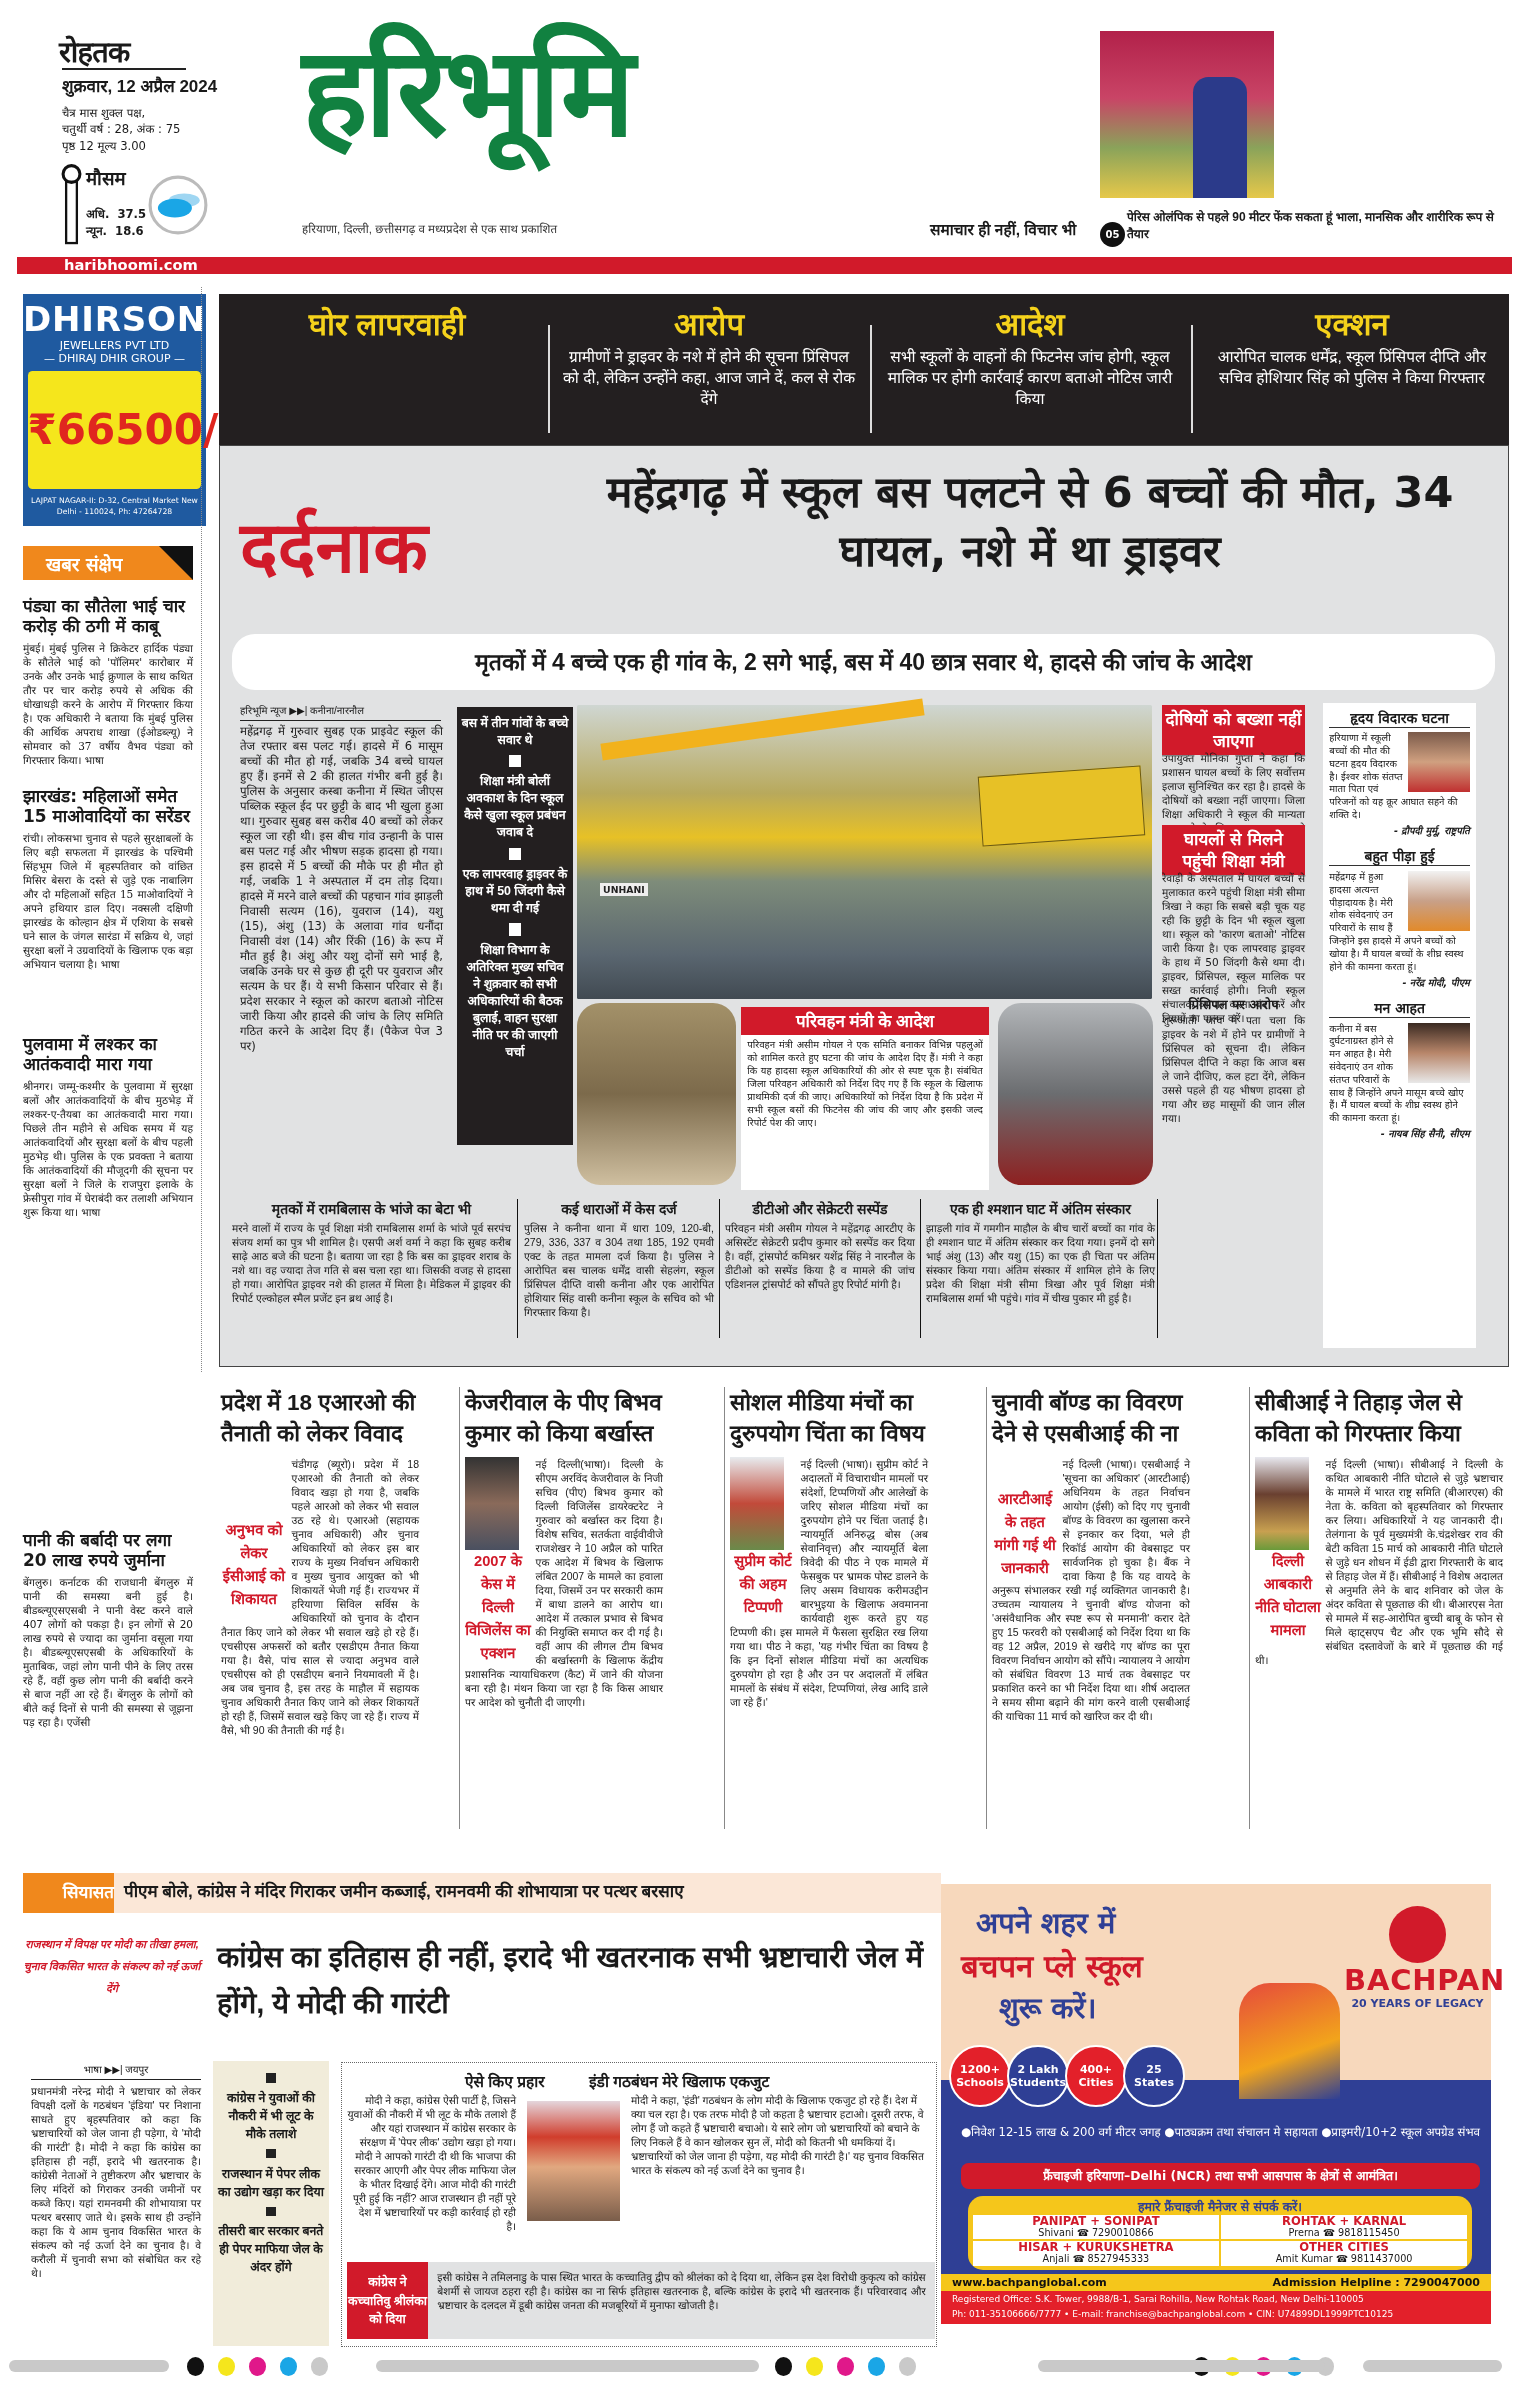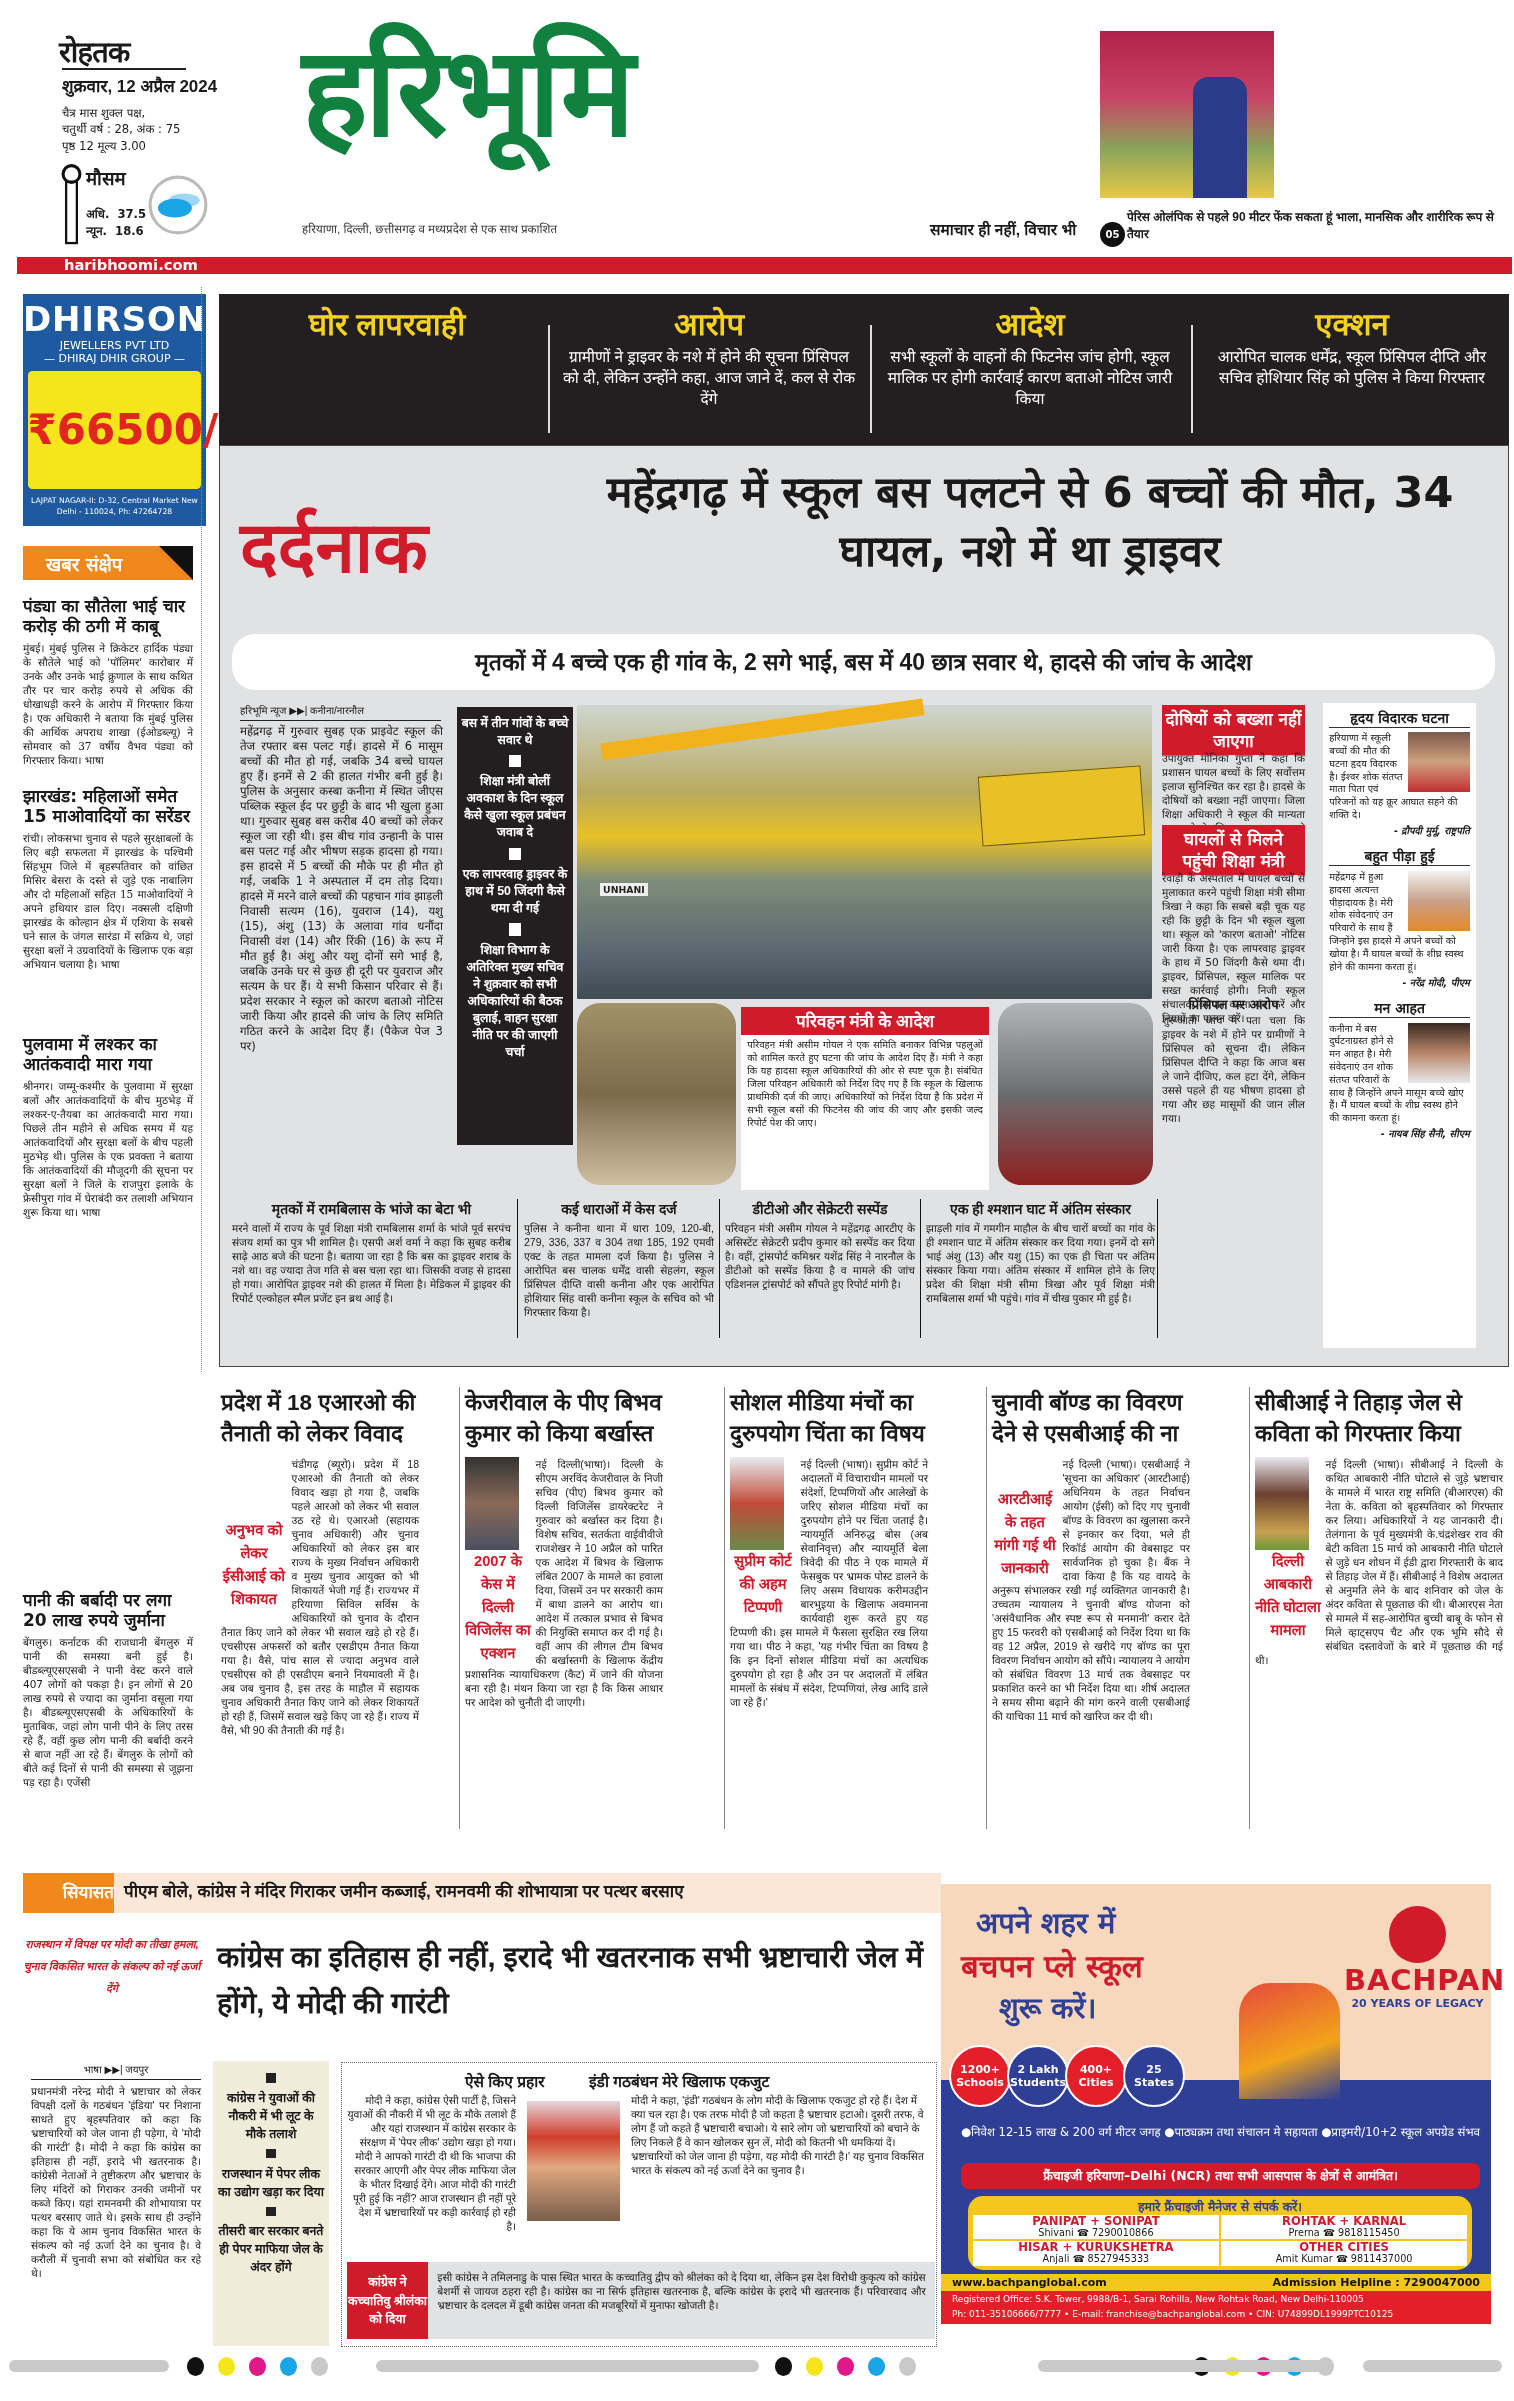--- a/index.html
+++ b/index.html
@@ -186,21 +186,21 @@
   <p class="small serif" style="margin-top:4.6px">मुंबई। मुंबई पुलिस ने क्रिकेटर हार्दिक पंड्या के सौतेले भाई को 'पॉलिमर' कारोबार में उनके और उनके भाई क्रुणाल के साथ कथित तौर पर चार करोड़ रुपये से अधिक की धोखाधड़ी करने के आरोप में गिरफ्तार किया है। एक अधिकारी ने बताया कि मुंबई पुलिस की आर्थिक अपराध शाखा (ईओडब्ल्यू) ने सोमवार को 37 वर्षीय वैभव पंड्या को गिरफ्तार किया।  भाषा</p>
 </div>
 <div class="abs ks-col" style="top:786px">
   <div class="ks-h">झारखंड: महिलाओं समेत 15 माओवादियों का सरेंडर</div>
   <p class="small serif" style="margin-top:4.6px">रांची। लोकसभा चुनाव से पहले सुरक्षाबलों के लिए बड़ी सफलता में झारखंड के पश्चिमी सिंहभूम जिले में बृहस्पतिवार को वांछित मिसिर बेसरा के दस्ते से जुड़े एक नाबालिग और दो महिलाओं सहित 15 माओवादियों ने अपने हथियार डाल दिए। नक्सली दक्षिणी झारखंड के कोल्हान क्षेत्र में एशिया के सबसे घने साल के जंगल सारंडा में सक्रिय थे, जहां सुरक्षा बलों ने उग्रवादियों के खिलाफ एक बड़ा अभियान चलाया है।  भाषा</p>
 </div>
 <div class="abs ks-col" style="top:1034px">
   <div class="ks-h">पुलवामा में लश्कर का आतंकवादी मारा गया</div>
   <p class="small serif" style="margin-top:4.6px">श्रीनगर। जम्मू-कश्मीर के पुलवामा में सुरक्षा बलों और आतंकवादियों के बीच मुठभेड़ में लश्कर-ए-तैयबा का आतंकवादी मारा गया। पिछले तीन महीने से अधिक समय में यह आतंकवादियों और सुरक्षा बलों के बीच पहली मुठभेड़ थी। पुलिस के एक प्रवक्ता ने बताया कि आतंकवादियों की मौजूदगी की सूचना पर सुरक्षा बलों ने जिले के राजपुरा इलाके के फ्रेसीपुरा गांव में घेराबंदी कर तलाशी अभियान शुरू किया था।  भाषा</p>
 </div>
-<div class="abs ks-col" style="top:1590px">
+<div class="abs ks-col" style="top:1530px">
   <div class="ks-h">पानी की बर्बादी पर लगा 20 लाख रुपये जुर्माना</div>
   <p class="small" style="margin-top:4.6px">बेंगलुरु। कर्नाटक की राजधानी बेंगलुरु में पानी की समस्या बनी हुई है। बीडब्ल्यूएसएसबी ने पानी वेस्ट करने वाले 407 लोगों को पकड़ा है। इन लोगों से 20 लाख रुपये से ज्यादा का जुर्माना वसूला गया है। बीडब्ल्यूएसएसबी के अधिकारियों के मुताबिक, जहां लोग पानी पीने के लिए तरस रहे हैं, वहीं कुछ लोग पानी की बर्बादी करने से बाज नहीं आ रहे हैं। बेंगलुरु के लोगों को बीते कई दिनों से पानी की समस्या से जूझना पड़ रहा है।  एजेंसी</p>
 </div>
 <div class="abs" id="left-rule"></div>
 
 <div class="abs" id="topbar"></div>
 <div class="abs tb-col cond" style="left:232px;width:310px">
   <div class="tb-h">घोर लापरवाही</div>
 </div>
 <div class="abs tb-sep" style="left:548px"></div>

